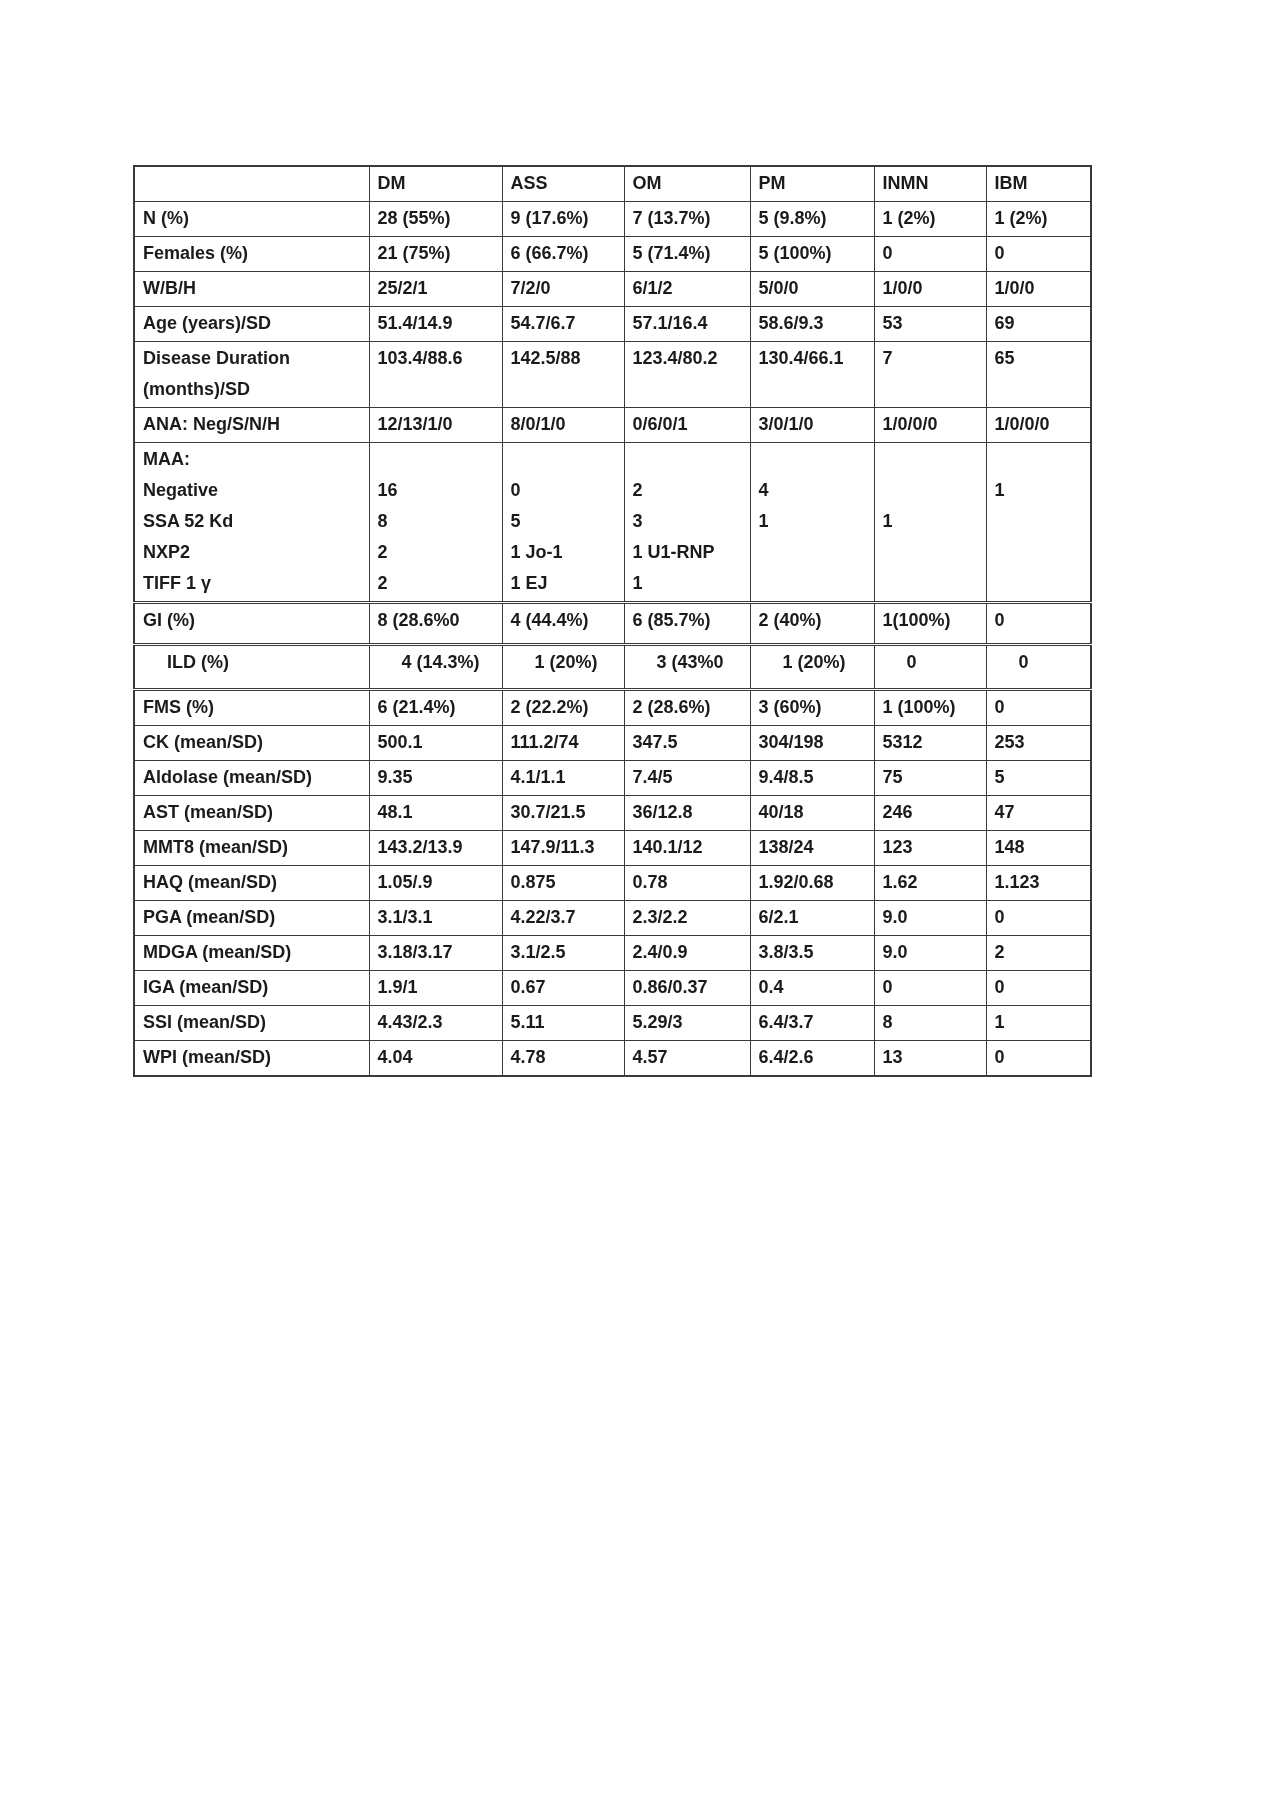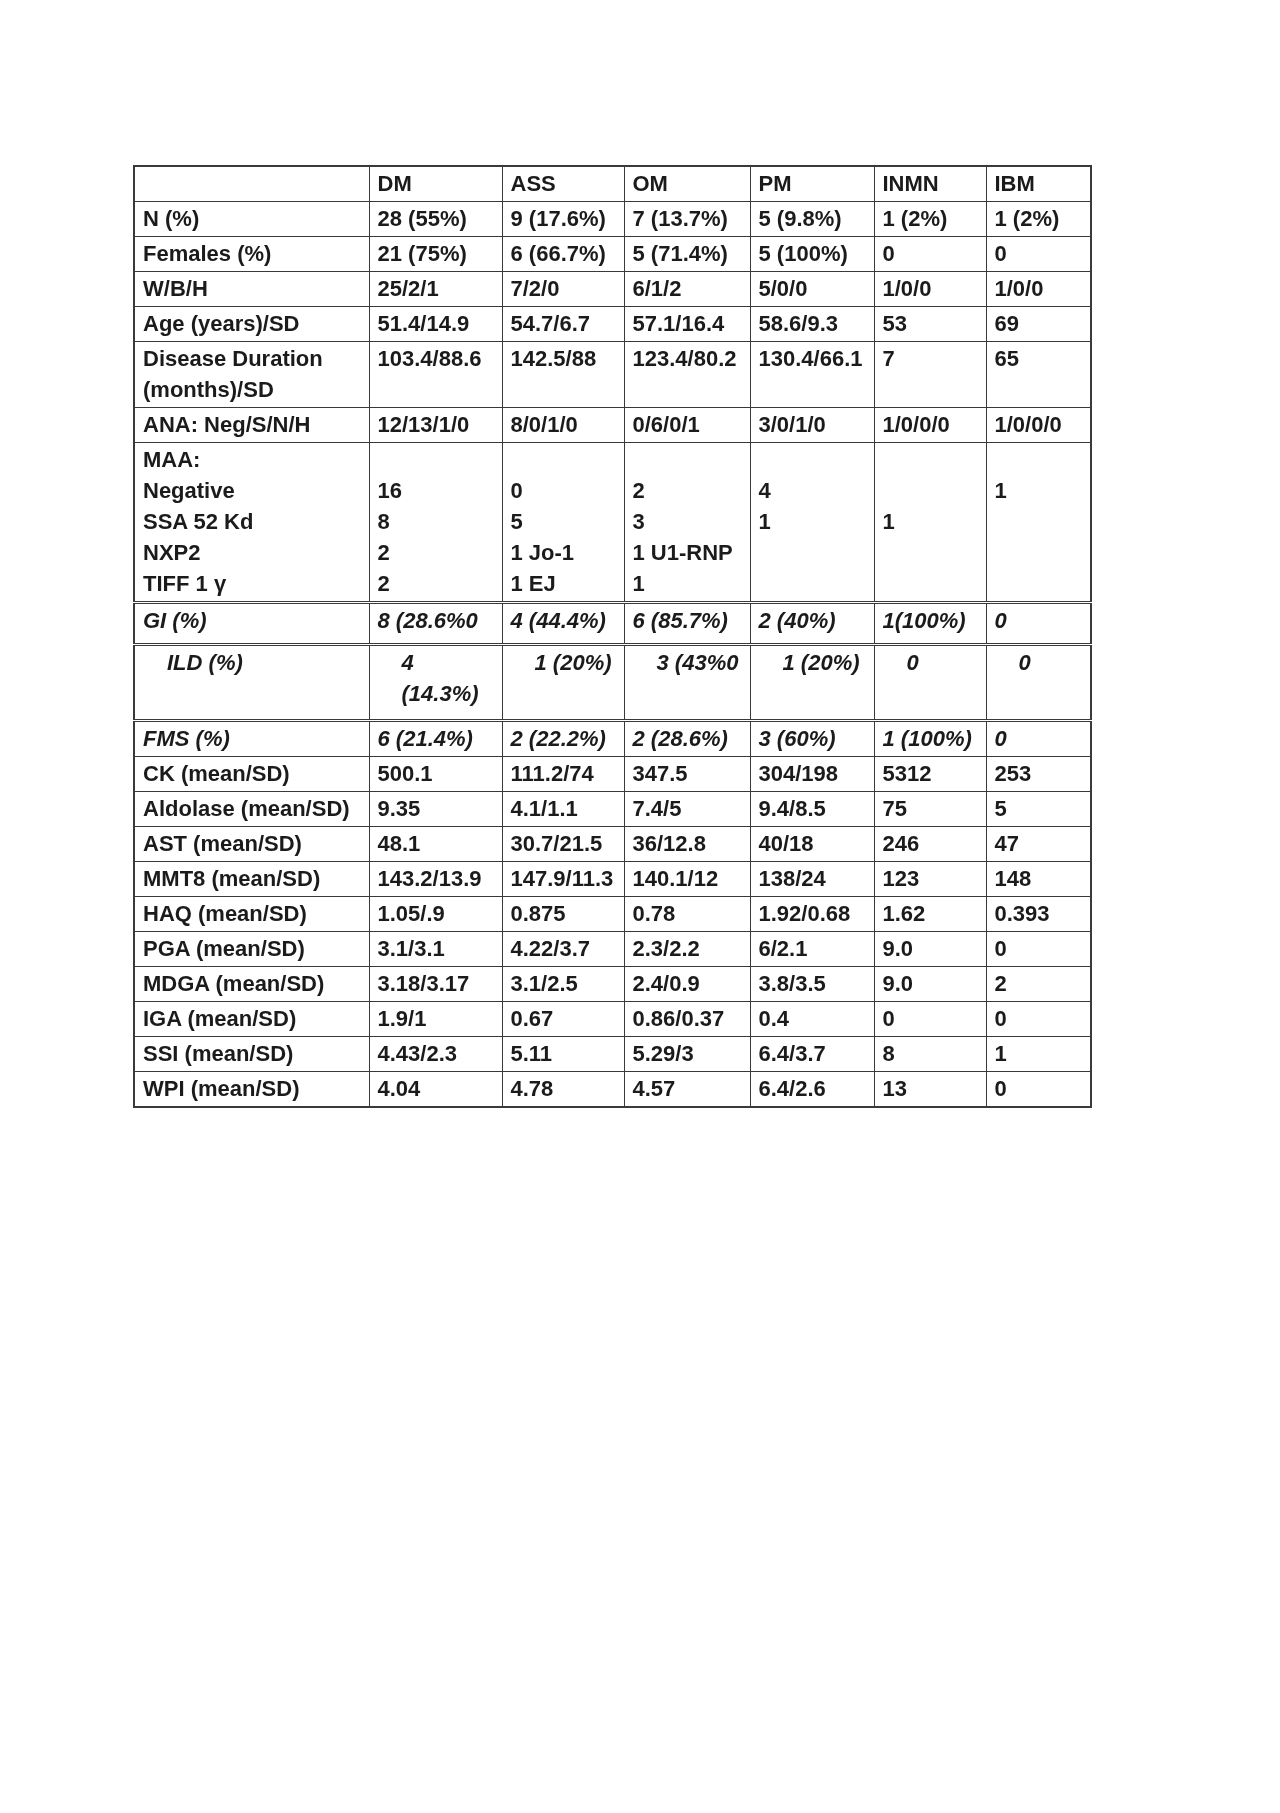--- a/index.html
+++ b/index.html
@@ -16,39 +16,38 @@
     color: #1b1b1b;
   }
   table.clinical {
     position: absolute;
     left: 133px;
     top: 165px;
     width: 957px;
     border-collapse: collapse;
     table-layout: fixed;
     border: 2px solid #3a3a3a;
-    font-size: 22px;
+    font-size: 18px;
     font-weight: 700;
   }
   table.clinical td, table.clinical th {
     border: 1px solid #3a3a3a;
     padding: 1px 8px 2px 8px;
     text-align: left;
     vertical-align: top;
     line-height: 31px;
     white-space: pre-line;
     overflow: hidden;
     font-weight: 700;
   }
   table.clinical thead th {
     height: 30px;
   }
   tr.sep td {
     border-top: 3px double #3a3a3a;
-    font-style: italic;
   }
   tr.tall-a td { padding-bottom: 7px; }
   tr.tall-b td { padding-bottom: 10px; padding-left: 32px; }
   tr.two-line td { height: 62px; margin-left: 40px; }
   tr.maa-block td { height: 155px; }
 </style>
 </head>
 <body>
 
 <div class="page">
@@ -222,21 +221,21 @@
           <td>123</td>
           <td>148</td>
         </tr>
         <tr>
           <td>HAQ (mean/SD)</td>
           <td>1.05/.9</td>
           <td>0.875</td>
           <td>0.78</td>
           <td>1.92/0.68</td>
           <td>1.62</td>
-          <td>0.393</td>
+          <td>1.123</td>
         </tr>
         <tr>
           <td>PGA (mean/SD)</td>
           <td>3.1/3.1</td>
           <td>4.22/3.7</td>
           <td>2.3/2.2</td>
           <td>6/2.1</td>
           <td>9.0</td>
           <td>0</td>
         </tr>

